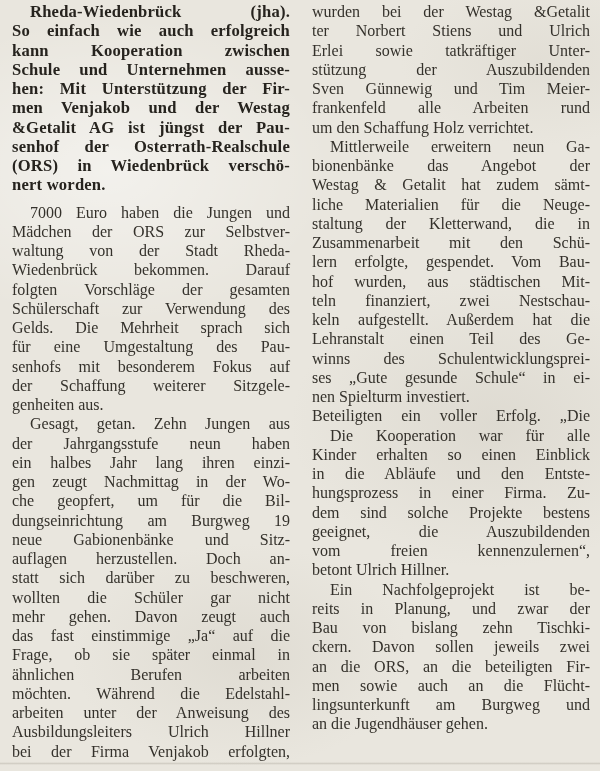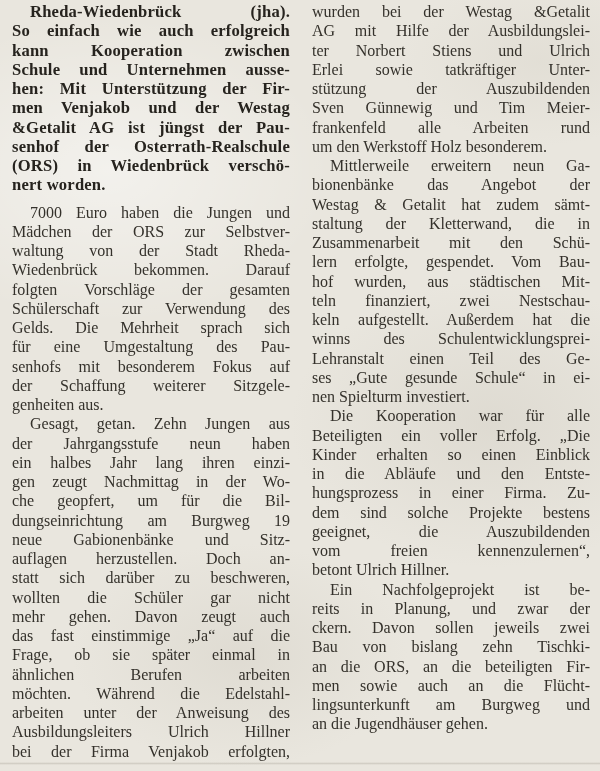--- a/index.html
+++ b/index.html
@@ -117,58 +117,58 @@
         <span class="line">ähnlichen Berufen arbeiten</span>
         <span class="line">möchten. Während die Edelstahl-</span>
         <span class="line">arbeiten unter der Anweisung des</span>
         <span class="line">Ausbildungsleiters Ulrich Hillner</span>
         <span class="line">bei der Firma Venjakob erfolgten,</span>
       </p>
     </div>
   <div class="col">
       <p class="para">
         <span class="line">wurden bei der Westag &amp;Getalit</span>
-        <span class="line">AG mit Hilfe der Ausbildungslei-</span>
         <span class="line">ter Norbert Stiens und Ulrich</span>
         <span class="line">Erlei sowie tatkräftiger Unter-</span>
         <span class="line">stützung der Auszubildenden</span>
         <span class="line">Sven Günnewig und Tim Meier-</span>
         <span class="line">frankenfeld alle Arbeiten rund</span>
-        <span class="line nojust">um den Werkstoff Holz besonderem.</span>
+        <span class="line nojust">um den Schaffung Holz verrichtet.</span>
       </p>
       <p class="para">
         <span class="line indent">Mittlerweile erweitern neun Ga-</span>
         <span class="line">bionenbänke das Angebot der</span>
         <span class="line">Westag &amp; Getalit hat zudem sämt-</span>
+        <span class="line">liche Materialien für die Neuge-</span>
         <span class="line">staltung der Kletterwand, die in</span>
         <span class="line">Zusammenarbeit mit den Schü-</span>
         <span class="line">lern erfolgte, gespendet. Vom Bau-</span>
         <span class="line">hof wurden, aus städtischen Mit-</span>
         <span class="line">teln finanziert, zwei Nestschau-</span>
         <span class="line">keln aufgestellt. Außerdem hat die</span>
+        <span class="line">Lehranstalt einen Teil des Ge-</span>
         <span class="line">winns des Schulentwicklungsprei-</span>
-        <span class="line">Lehranstalt einen Teil des Ge-</span>
         <span class="line">ses „Gute gesunde Schule“ in ei-</span>
         <span class="line nojust">nen Spielturm investiert.</span>
       </p>
       <p class="para">
+        <span class="line">Beteiligten ein voller Erfolg. „Die</span>
         <span class="line indent">Die Kooperation war für alle</span>
-        <span class="line">Beteiligten ein voller Erfolg. „Die</span>
         <span class="line">Kinder erhalten so einen Einblick</span>
         <span class="line">in die Abläufe und den Entste-</span>
         <span class="line">hungsprozess in einer Firma. Zu-</span>
         <span class="line">dem sind solche Projekte bestens</span>
         <span class="line">geeignet, die Auszubildenden</span>
         <span class="line">vom freien kennenzulernen“,</span>
         <span class="line nojust">betont Ulrich Hillner.</span>
       </p>
       <p class="para">
         <span class="line indent">Ein Nachfolgeprojekt ist be-</span>
         <span class="line">reits in Planung, und zwar der</span>
+        <span class="line">Bau von bislang zehn Tischki-</span>
         <span class="line">ckern. Davon sollen jeweils zwei</span>
-        <span class="line">Bau von bislang zehn Tischki-</span>
         <span class="line">an die ORS, an die beteiligten Fir-</span>
         <span class="line">men sowie auch an die Flücht-</span>
         <span class="line">lingsunterkunft am Burgweg und</span>
         <span class="line nojust">an die Jugendhäuser gehen.</span>
       </p>
     </div>
 </div>
 
 </body></html>

